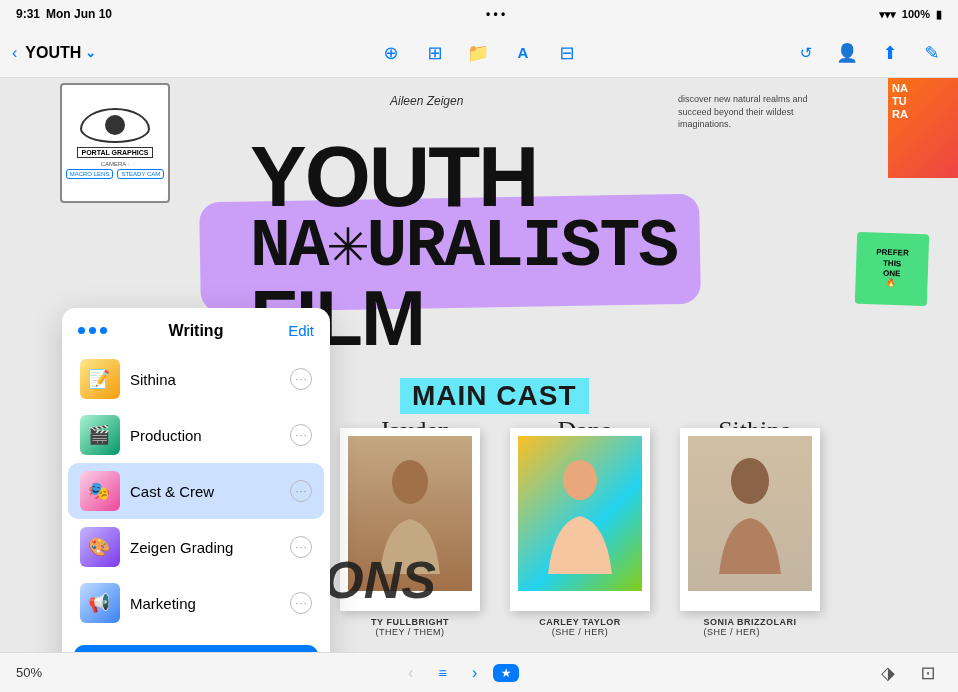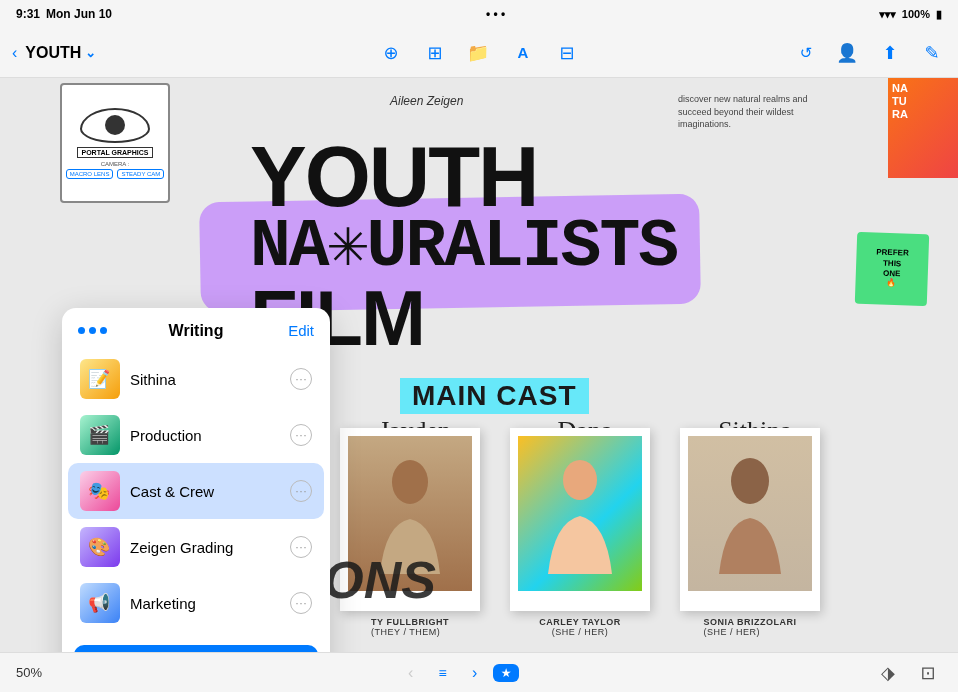--- a/index.html
+++ b/index.html
@@ -563,21 +563,21 @@
 
       <div class="cast-photo-item">
         <div class="polaroid">
           <div class="person-box person-1">
             <svg width="80" height="120" viewBox="0 0 80 120">
               <ellipse cx="40" cy="28" rx="18" ry="22" fill="#a0704a"></ellipse>
               <path d="M10 120 Q15 70 40 65 Q65 70 70 120" fill="#c4a882"></path>
             </svg>
           </div>
         </div>
-        <div style="font-size:9px; font-weight:700; letter-spacing:0.5px; text-transform:uppercase; color:#333;">TY FULLBRIGHT<br><span style="font-weight:400;">(THEY / THEM)</span></div>
+        <div style="font-size:9px; font-weight:700; text-align:center; letter-spacing:0.5px; text-transform:uppercase; color:#333;">TY FULLBRIGHT<br><span style="font-weight:400;">(THEY / THEM)</span></div>
       </div>
 
       <div class="cast-photo-item">
         <div class="polaroid">
           <div class="person-box person-2">
             <svg width="80" height="120" viewBox="0 0 80 120">
               <ellipse cx="40" cy="26" rx="17" ry="20" fill="#e8a87c"></ellipse>
               <path d="M8 120 Q14 68 40 62 Q66 68 72 120" fill="#f5c6a0"></path>
             </svg>
           </div>

